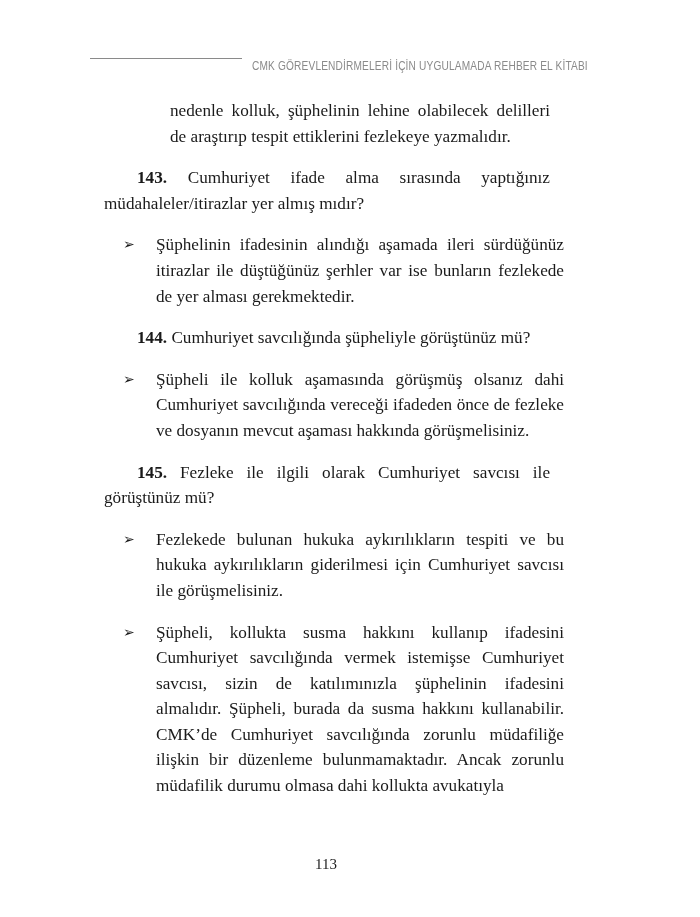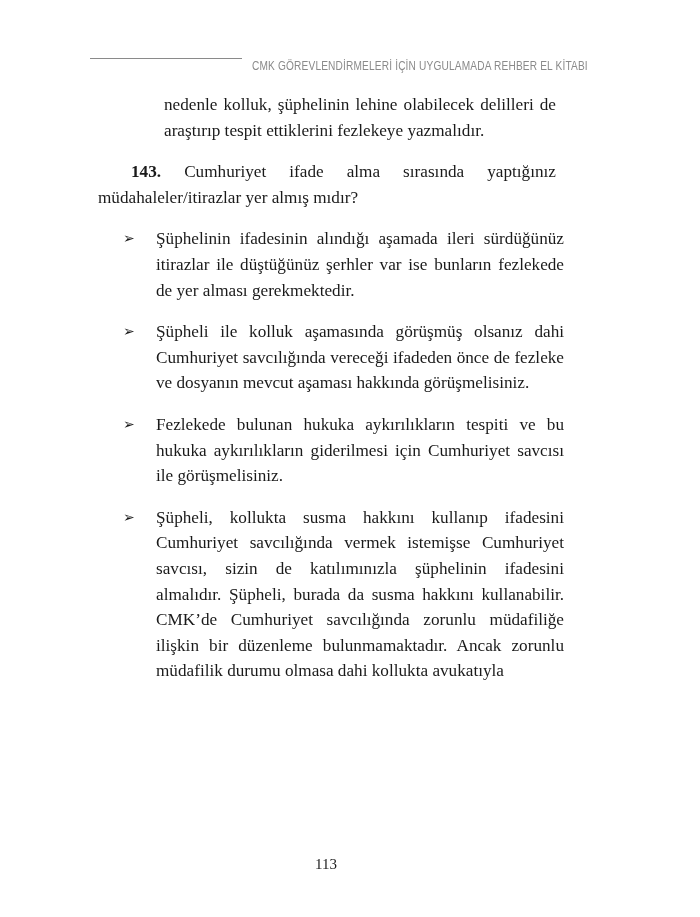--- a/index.html
+++ b/index.html
@@ -2,21 +2,21 @@
 <html><head>
 <meta charset="utf-8">
 <style>
   html, body { margin: 0; padding: 0; background: #ffffff; }
   body { width: 700px; height: 917px; position: relative; overflow: hidden; font-family: "Liberation Serif", serif; color: #1a1a1a; }
   .header { position: absolute; top: 44px; left: 90px; right: 132px; height: 18px; display: flex; align-items: flex-start; margin-top: 14px; }
   .header-line { flex: 0 0 152px; height: 1px; background: #8a8a8a; }
   .header-marker { width: 6px; height: 5px; background: #8a8a8a; margin-right: 10px; }
   .header-title { font-family: "Liberation Sans", sans-serif; font-size: 13px; color: #8a8a8a; letter-spacing: 0.2px; white-space: nowrap; transform: scaleX(0.78); transform-origin: left center; }
   .content { position: absolute; top: 84px; left: 90px; width: 474px; font-size: 17.2px; line-height: 25.6px; }
-  .para { margin: 8px; text-align: justify; }
+  .para { margin: 14px; text-align: justify; }
   .indent-block { padding-left: 66px; }
   .question { text-indent: 33px; margin-top: 16px; }
   .q-num { font-weight: bold; }
   .bullet { position: relative; padding-left: 66px; margin-top: 16px; text-align: justify; }
   .bullet-arrow { position: absolute; left: 33px; top: 0; font-size: 14px; line-height: 25.6px; }
   .page-number { position: absolute; top: 856px; left: 0; width: 700px; text-align: center; font-size: 15px; color: #1a1a1a; transform: translateX(-24px); }
 </style>
 </head>
 <body>
 
@@ -28,25 +28,27 @@
 
 <div class="content">
   <p class="para indent-block">nedenle kolluk, şüphelinin lehine olabilecek delilleri de araştırıp tespit ettiklerini fezlekeye yazmalıdır.</p>
 
   <p class="para question"><span class="q-num">143.</span> <span>Cumhuriyet ifade alma sırasında yaptığınız müdahaleler/itirazlar yer almış mıdır?</span></p>
   <div class="bullet">
     <span class="bullet-arrow">➢</span>
     <span>Şüphelinin ifadesinin alındığı aşamada ileri sürdüğünüz itirazlar ile düştüğünüz şerhler var ise bunların fezlekede de yer alması gerekmektedir.</span>
   </div>
 
+  <p class="para question"><span class="q-num">144.</span> <span>Cumhuriyet savcılığında şüpheliyle görüştünüz mü?</span></p>
   <div class="bullet">
     <span class="bullet-arrow">➢</span>
     <span>Şüpheli ile kolluk aşamasında görüşmüş olsanız dahi Cumhuriyet savcılığında vereceği ifadeden önce de fezleke ve dosyanın mevcut aşaması hakkında görüşmelisiniz.</span>
   </div>
 
+  <p class="para question"><span class="q-num">145.</span> <span>Fezleke ile ilgili olarak Cumhuriyet savcısı ile görüştünüz mü?</span></p>
   <div class="bullet">
     <span class="bullet-arrow">➢</span>
     <span>Fezlekede bulunan hukuka aykırılıkların tespiti ve bu hukuka aykırılıkların giderilmesi için Cumhuriyet savcısı ile görüşmelisiniz.</span>
   </div>
 
   <div class="bullet">
     <span class="bullet-arrow">➢</span>
     <span>Şüpheli, kollukta susma hakkını kullanıp ifadesini Cumhuriyet savcılığında vermek istemişse Cumhuriyet savcısı, sizin de katılımınızla şüphelinin ifadesini almalıdır. Şüpheli, burada da susma hakkını kullanabilir. CMK’de Cumhuriyet savcılığında zorunlu müdafiliğe ilişkin bir düzenleme bulunmamaktadır. Ancak zorunlu müdafilik durumu olmasa dahi kollukta avukatıyla</span>
   </div>
 </div>

